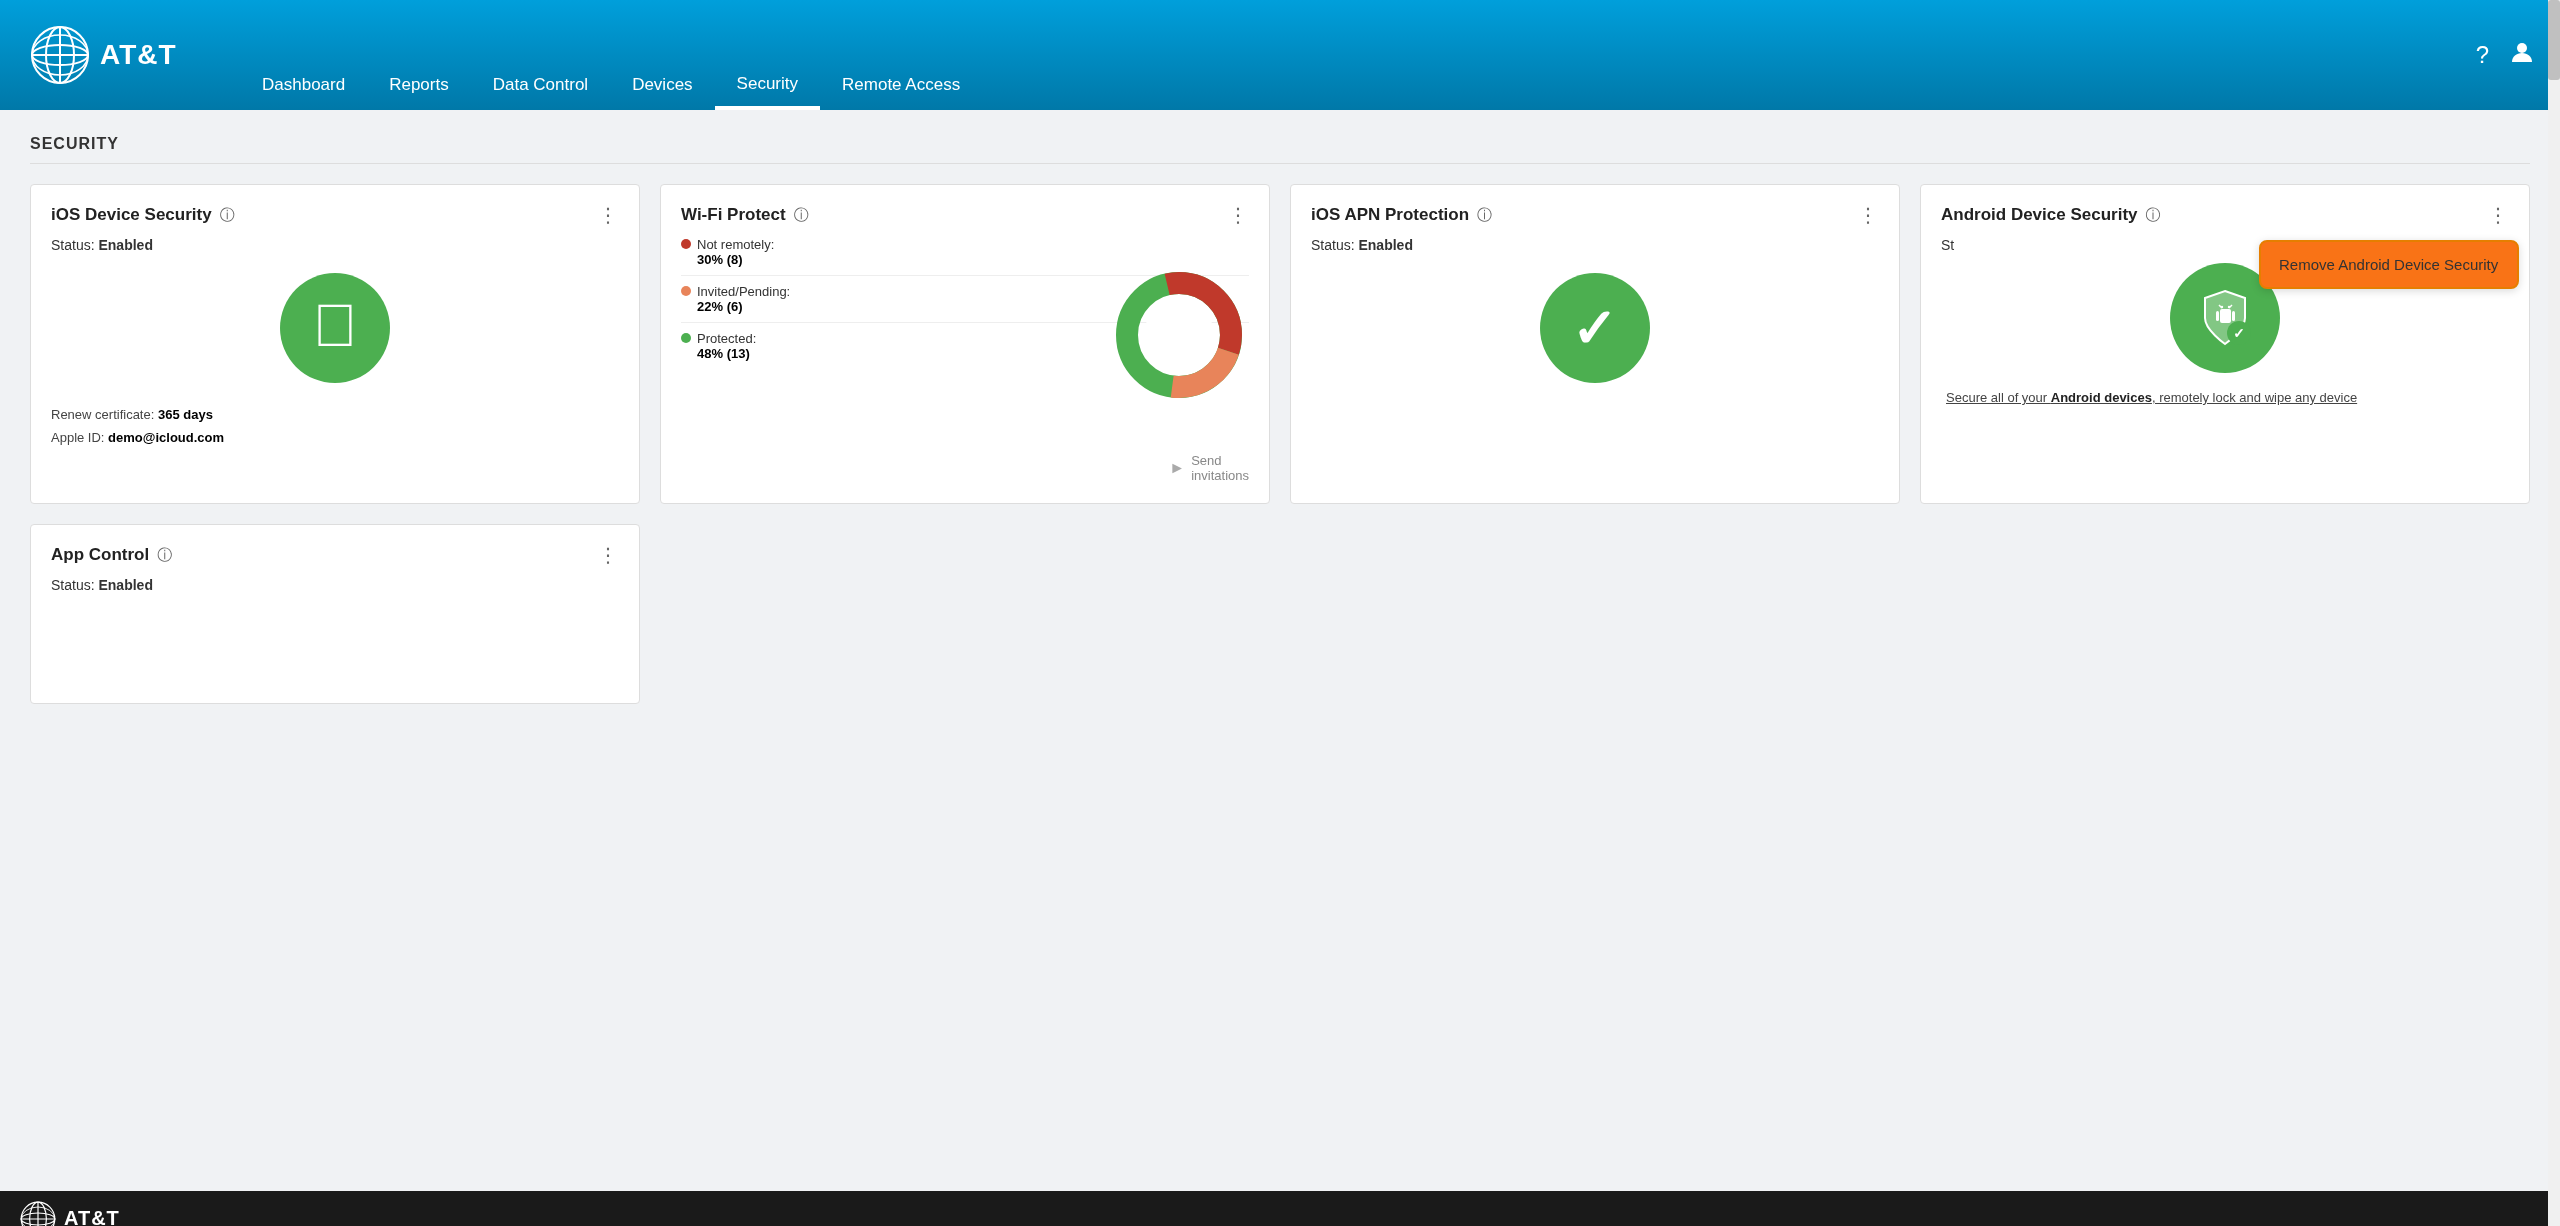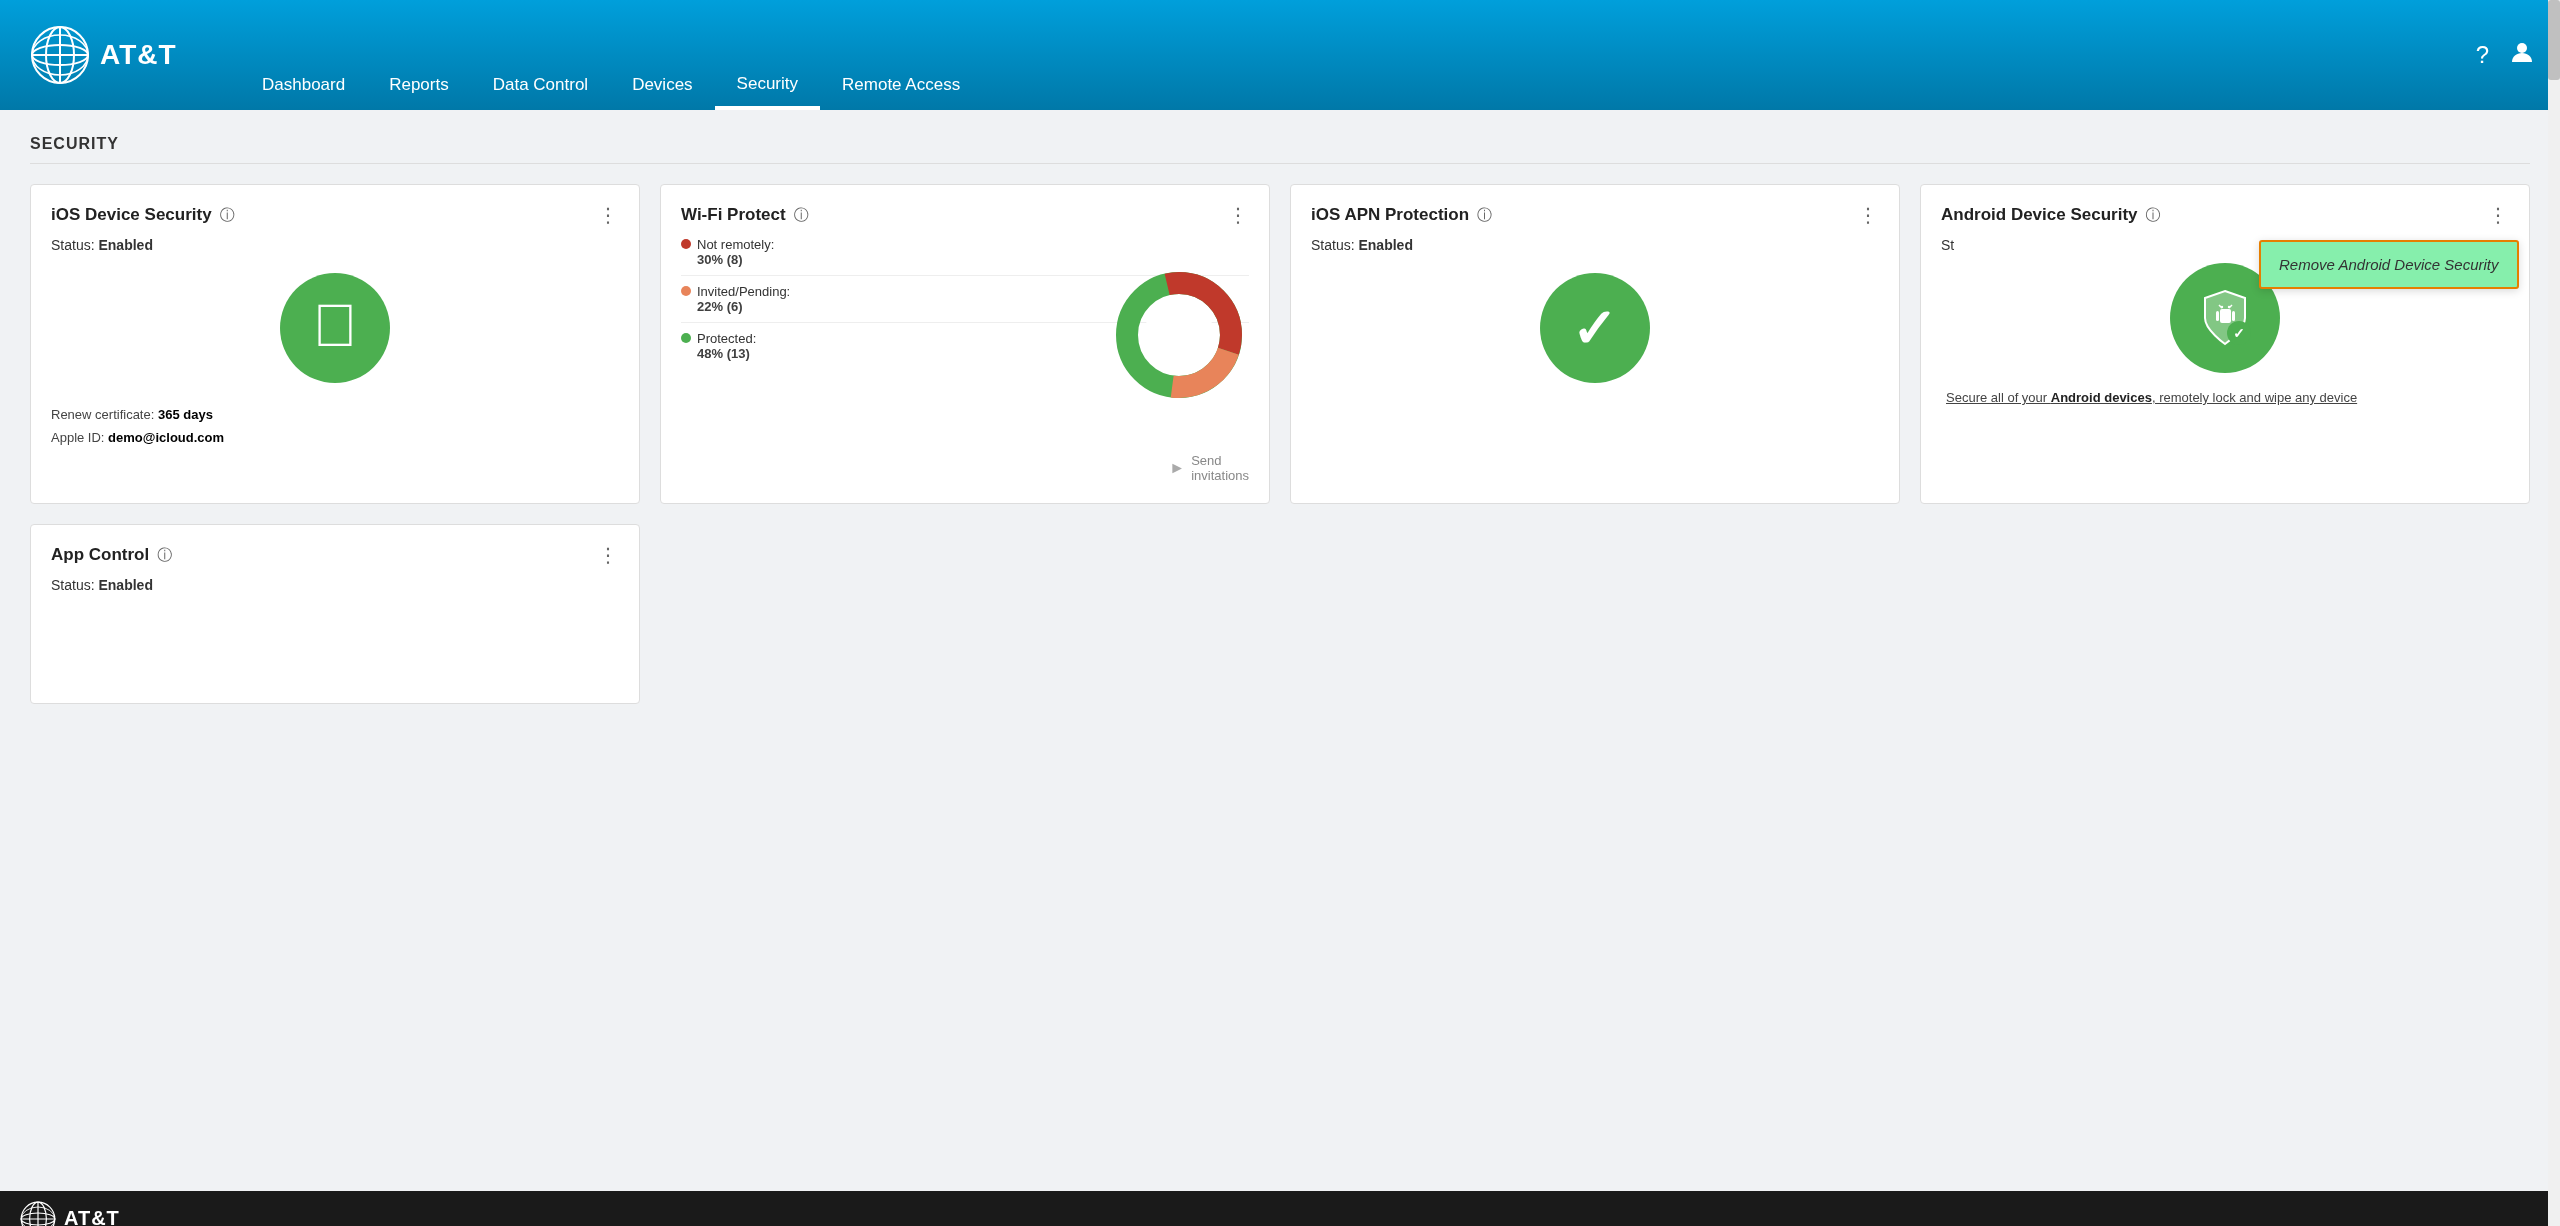--- a/index.html
+++ b/index.html
@@ -184,21 +184,21 @@
     }
     .legend-item:last-child { border-bottom: none; }
     .legend-dot {
       width: 10px;
       height: 10px;
       border-radius: 50%;
       flex-shrink: 0;
       margin-top: 2px;
     }
     .legend-text { color: #333; }
-    .legend-value { font-weight: bold; color: #404040; }
+    .legend-value { font-weight: bold; color: #000000; }
 
     .donut-container {
       position: absolute;
       right: 20px;
       top: 80px;
       width: 140px;
       height: 140px;
     }
 
     .send-invitations {
@@ -239,27 +239,26 @@
       line-height: 1.6;
       padding: 0 5px;
     }
     .apn-description strong { color: #222; }
 
     
     .android-dropdown {
       position: absolute;
       top: 55px;
       right: 10px;
-      background: #86efac;
+      background: #f97316;
       border: 2px solid #e67e00;
-      border-radius: 3px;
+      border-radius: 8px;
       z-index: 10;
       min-width: 260px;
       box-shadow: 0 2px 8px rgba(0,0,0,0.15);
-      font-style: italic;
     }
     .android-dropdown-item {
       padding: 14px 18px;
       font-size: 15px;
       color: #333;
       cursor: pointer;
       white-space: nowrap;
     }
 
     .android-icon-circle {

